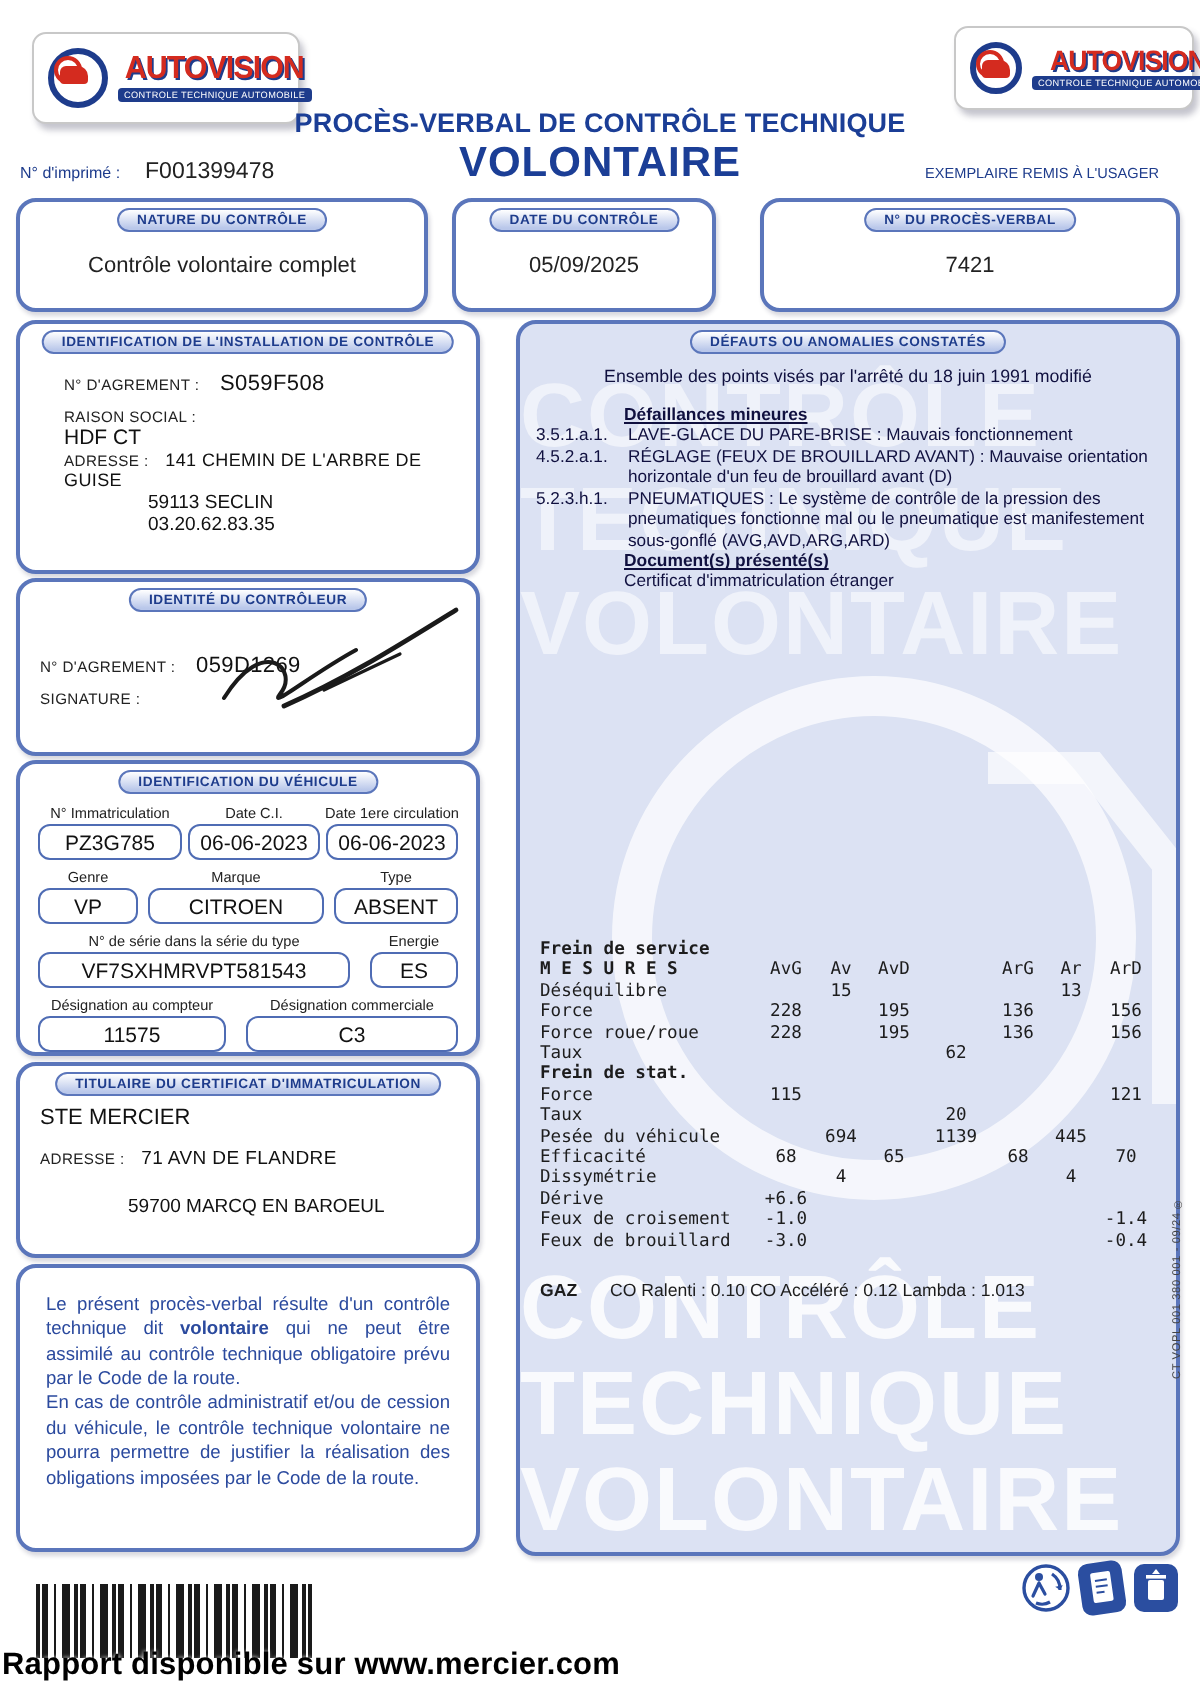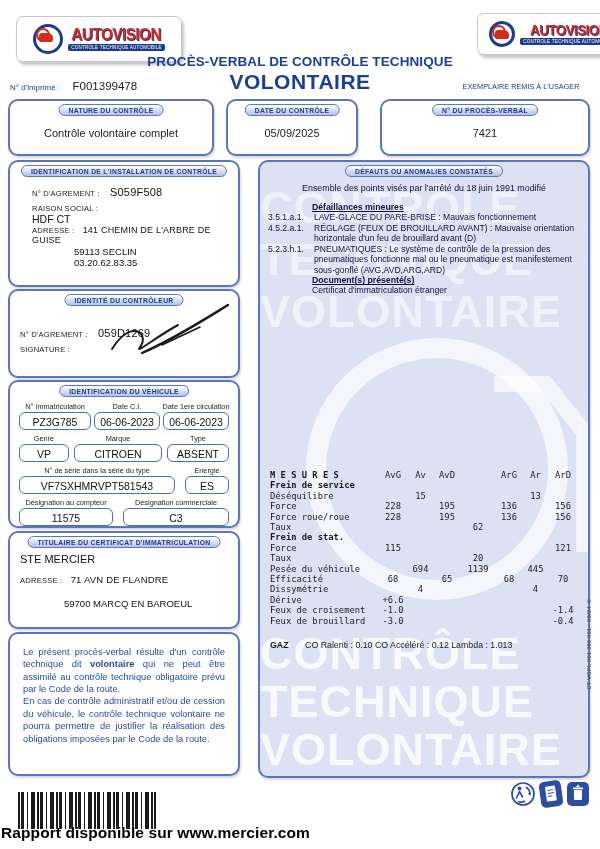--- a/index.html
+++ b/index.html
@@ -1,21 +1,21 @@
 <!DOCTYPE html>
 <html><head>
 <meta charset="utf-8">
 <style>
   html,body{margin:0;padding:0;background:#e9e9e9;}
   .page{position:relative;width:600px;height:849px;background:#ffffff;overflow:hidden;
         font-family:"Liberation Sans",sans-serif;color:#111;}
   
   .logo{position:absolute;display:flex;align-items:center;gap:5px;background:#fff;
-        border:1px solid #c8c8c8;border-radius:7px;padding:3px 23px;
-        box-shadow:2px 3px 3px rgba(60,60,90,.3);justify-content:center;}
+        border:1px solid #c8c8c8;border-radius:7px;padding:3px 7px;
+        box-shadow:2px 3px 3px rgba(60,60,90,.3);}
   .logo-left{left:16px;top:16px;width:118px;height:38px;}
   .logo-right{left:477px;top:13px;width:104px;height:34px;}
   .em{position:relative;flex:0 0 30px;height:30px;}
   .logo-right .em{flex-basis:26px;height:26px;}
   .em-ring{position:absolute;inset:0;border-radius:50%;border:3px solid #1e3c8c;background:#fff;}
   .em-car{position:absolute;left:6px;top:9px;width:14px;height:9px;background:#d42b1f;border-radius:3px 5px 2px 2px;}
   .em-glass{position:absolute;left:3px;top:4px;width:10px;height:10px;border:2px solid #d42b1f;border-radius:50%;}
   .logo-txt{display:flex;flex-direction:column;align-items:center;}
   .logo-word{font-size:16px;font-weight:bold;color:#d42b1f;letter-spacing:-.5px;
              text-shadow:1px 1px 0 #1e3c8c;transform:scaleX(.95);line-height:16px;}
@@ -282,32 +282,32 @@
             <span class="dcode">5.2.3.h.1.</span>
             <span class="dtext">PNEUMATIQUES : Le système de contrôle de la pression des pneumatiques fonctionne mal ou le pneumatique est manifestement sous-gonflé (AVG,AVD,ARG,ARD)</span>
           </div>
         </div>
       <div class="docs-title">Document(s) présenté(s)</div>
       <div class="docs-value">Certificat d'immatriculation étranger</div>
     </div>
 
     <div class="mes">
       <div>
+          <div class="mrow msec">
+            <span class="ml">Frein de service</span>
+          </div>
           <div class="mrow mhead">
             <span class="ml">M E S U R E S</span>
             <span class="mc c1">AvG</span>
             <span class="mc c2">Av</span>
             <span class="mc c3">AvD</span>
             <span class="mc c4"></span>
             <span class="mc c5">ArG</span>
             <span class="mc c6">Ar</span>
             <span class="mc c7">ArD</span>
-          </div>
-          <div class="mrow msec">
-            <span class="ml">Frein de service</span>
           </div>
           <div class="mrow ">
             <span class="ml">Déséquilibre</span>
             <span class="mc c1"></span>
             <span class="mc c2">15</span>
             <span class="mc c3"></span>
             <span class="mc c4"></span>
             <span class="mc c5"></span>
             <span class="mc c6">13</span>
             <span class="mc c7"></span>

